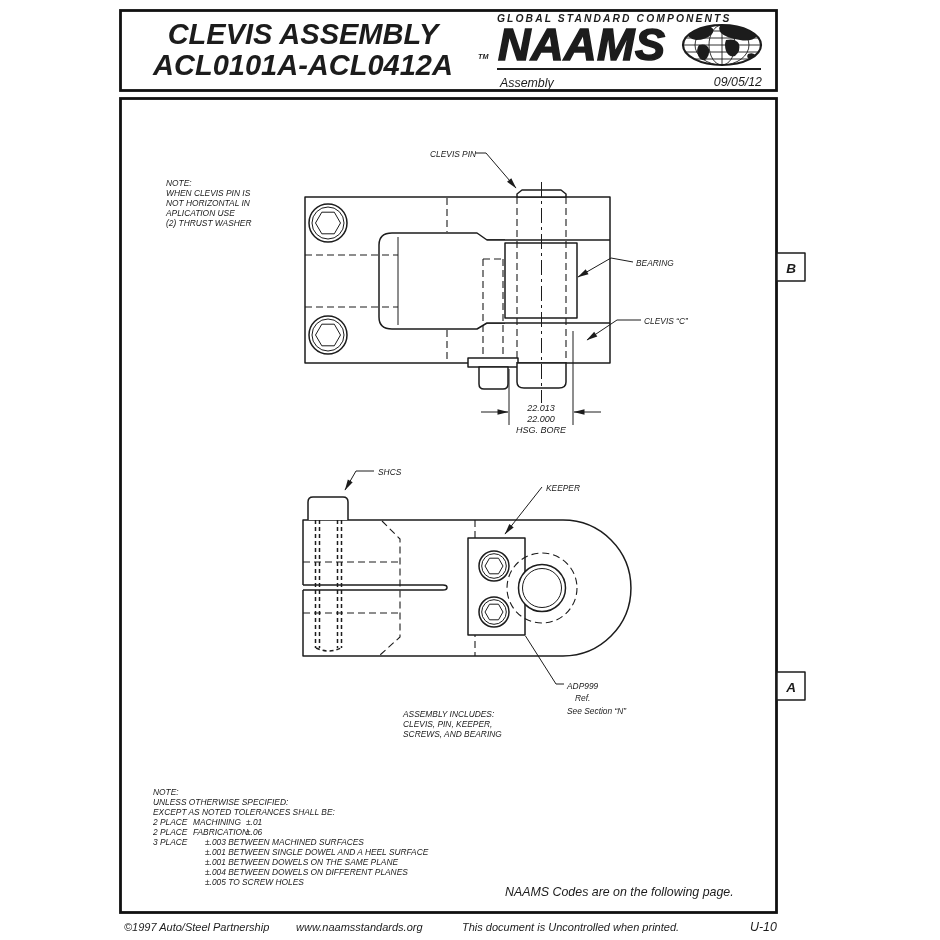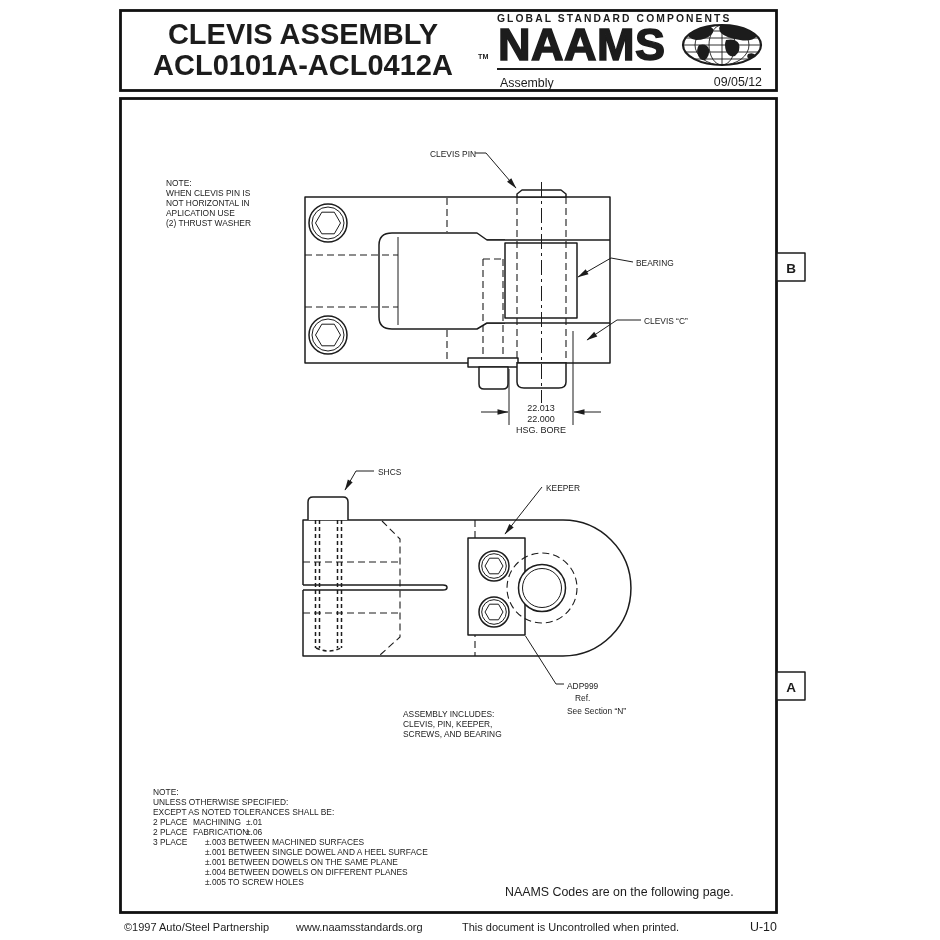--- a/index.html
+++ b/index.html
@@ -1,16 +1,16 @@
 <!DOCTYPE html>
 <html><head>
 <meta charset="utf-8">
 <style>
   html,body{margin:0;padding:0;background:#fff;}
-  .page{position:relative;width:940px;height:940px;background:#ffffff;overflow:hidden;}
+  .page{position:relative;width:940px;height:940px;background:#ffffff;overflow:hidden;font-style:italic;}
   svg{position:absolute;left:0;top:0;}
   text{font-family:"Liberation Sans",sans-serif;fill:#1c1c1c;}
   .t8{font-size:8.4px;}
   .t9{font-size:9px;}
   .t11{font-size:11px;}
   .t12{font-size:12.4px;}
   .big{font-size:29px;font-weight:bold;}
   .brand{font-size:45px;font-weight:bold;letter-spacing:0.5px;}
   .tm{font-size:7.2px;font-weight:bold;}
   .tag{font-size:10.3px;font-weight:bold;letter-spacing:2.1px;}

